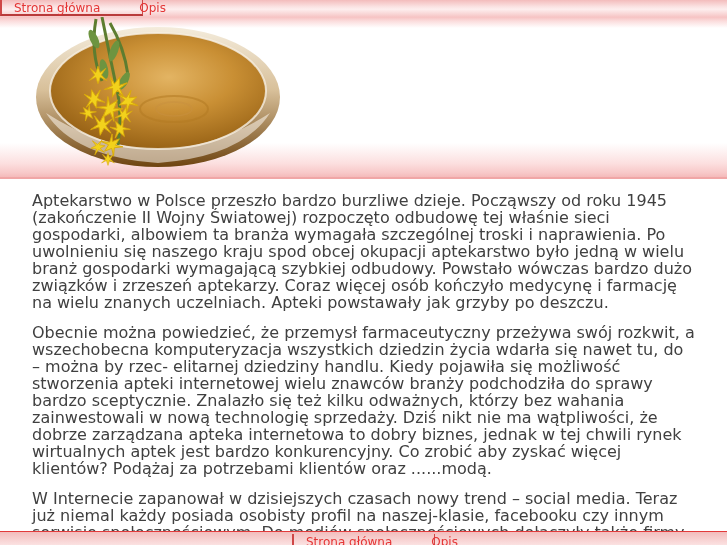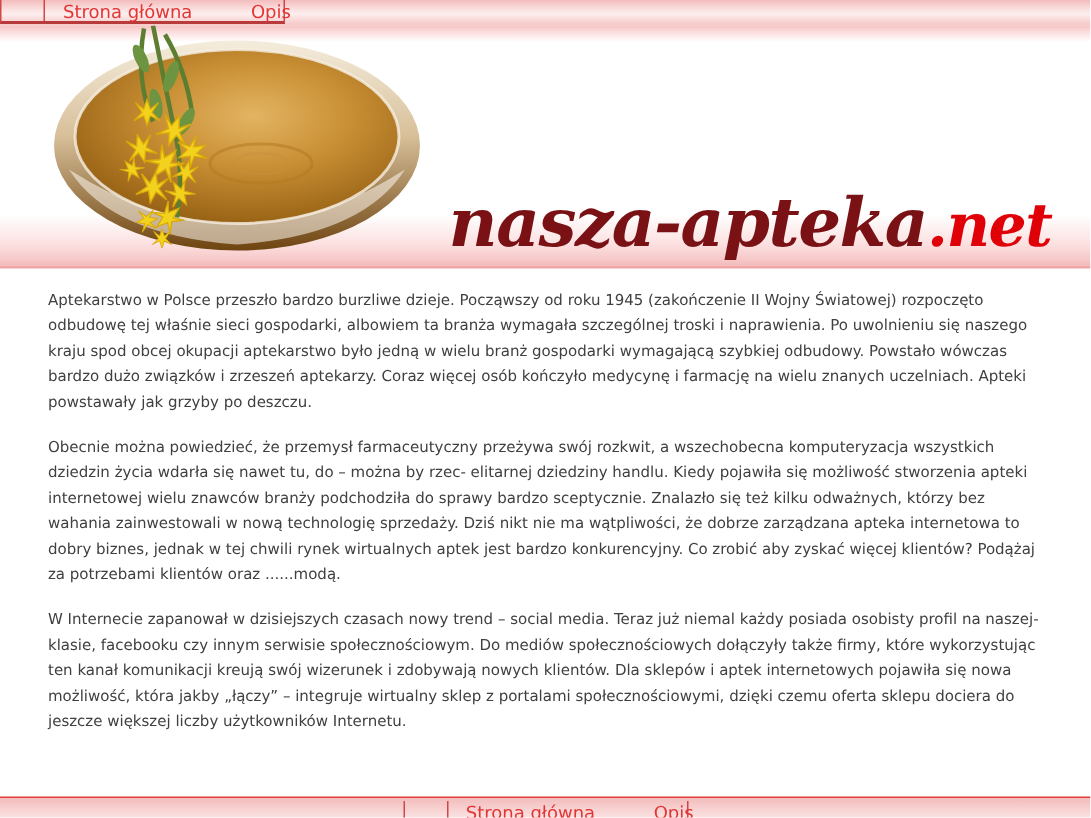--- a/index.html
+++ b/index.html
@@ -11,21 +11,21 @@
   
   .navbar{
     height:17px;width:727px;
     background:linear-gradient(to bottom,#f3bcbc 0%,#fbe3e3 40%,#fdeeee 55%,#f6c5c5 100%);
     position:relative;
   }
   .menu{
     display:flex;align-items:stretch;height:16px;
     border-left:1px solid #cf4747;border-right:1px solid #cf4747;
     border-bottom:2px solid #b93a3a;
-    width:190px;box-sizing:border-box;padding-left:28px;
+    width:143px;box-sizing:border-box;
   }
   .menu .spacer{width:20px;border-right:1px solid #cf4747;}
   .menu a{
     text-decoration:none;color:#e43535;
     font-size:12px;line-height:16px;
     display:block;white-space:nowrap;
   }
   .menu .link-home{margin-left:12px;}
   .menu .link-desc{margin-left:39px;}
   
@@ -44,21 +44,21 @@
     font-style:italic;font-weight:bold;
     font-size:45px;letter-spacing:-1px;line-height:1;
     white-space:nowrap;
   }
   .logo .main{color:#7a1115;}
   .logo .suffix{color:#e00007;font-size:40px;}
   
   .content{padding:0 32px;color:#404040;}
   .content p{
     margin:13px 0;
-    font-size:10px;line-height:17px;
+    font-size:16px;line-height:17px;
   }
   
   .footer{
     position:absolute;left:0;top:531px;width:727px;height:30px;
     border-top:1px solid #e23b3b;
     background:linear-gradient(to bottom,#f3bcbc 0%,#fbe3e3 45%,#f6c5c5 100%);
   }
   .footer .menu{margin:0 auto;margin-top:2px;}
 </style>
 </head>
@@ -118,23 +118,20 @@
       <use href="#fl" transform="translate(96,108) scale(1.3) rotate(10)"></use>
       <use href="#fl" transform="translate(114,112) scale(1.1) rotate(-30)"></use>
       <use href="#fl" transform="translate(106,128) scale(1.2) rotate(50)"></use>
       <use href="#fl" transform="translate(92,130) scale(0.9) rotate(80)"></use>
       <use href="#fl" transform="translate(118,98) scale(1.0) rotate(15)"></use>
       <use href="#fl" transform="translate(82,96) scale(0.9) rotate(-40)"></use>
       <use href="#fl" transform="translate(102,142) scale(0.8)"></use>
     </g>
   </svg>
 
-  <div class="logo">
-    <span class="main">nasza-apteka</span><span class="suffix">.net</span>
-  </div>
 </div>
 
 <div class="content">
   <p>Aptekarstwo w Polsce przeszło bardzo burzliwe dzieje. Począwszy od roku 1945 (zakończenie II Wojny Światowej) rozpoczęto odbudowę tej właśnie sieci gospodarki, albowiem ta branża wymagała szczególnej troski i naprawienia. Po uwolnieniu się naszego kraju spod obcej okupacji aptekarstwo było jedną w wielu branż gospodarki wymagającą szybkiej odbudowy. Powstało wówczas bardzo dużo związków i zrzeszeń aptekarzy. Coraz więcej osób kończyło medycynę i farmację na wielu znanych uczelniach. Apteki powstawały jak grzyby po deszczu.</p>
   <p>Obecnie można powiedzieć, że przemysł farmaceutyczny przeżywa swój rozkwit, a wszechobecna komputeryzacja wszystkich dziedzin życia wdarła się nawet tu, do – można by rzec- elitarnej dziedziny handlu. Kiedy pojawiła się możliwość stworzenia apteki internetowej wielu znawców branży podchodziła do sprawy bardzo sceptycznie. Znalazło się też kilku odważnych, którzy bez wahania zainwestowali w nową technologię sprzedaży. Dziś nikt nie ma wątpliwości, że dobrze zarządzana apteka internetowa to dobry biznes, jednak w tej chwili rynek wirtualnych aptek jest bardzo konkurencyjny. Co zrobić aby zyskać więcej klientów? Podążaj za potrzebami klientów oraz ......modą.</p>
   <p>W Internecie zapanował w dzisiejszych czasach nowy trend – social media. Teraz już niemal każdy posiada osobisty profil na naszej-klasie, facebooku czy innym serwisie społecznościowym. Do mediów społecznościowych dołączyły także firmy, które wykorzystując ten kanał komunikacji kreują swój wizerunek i zdobywają nowych klientów. Dla sklepów i aptek internetowych pojawiła się nowa możliwość, która jakby „łączy” – integruje wirtualny sklep z portalami społecznościowymi, dzięki czemu oferta sklepu dociera do jeszcze większej liczby użytkowników Internetu.</p>
 </div>
 
 <div class="footer">
   <div class="menu">

